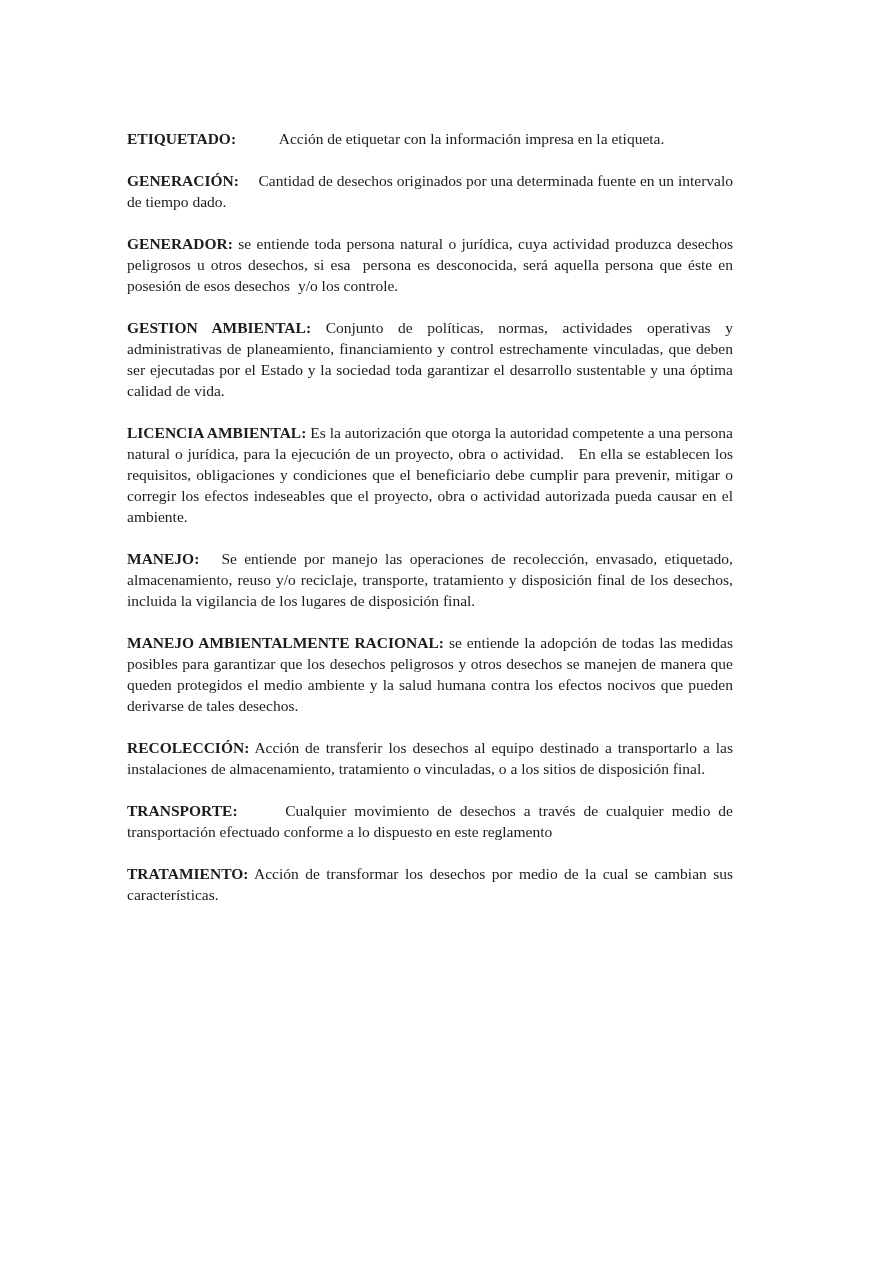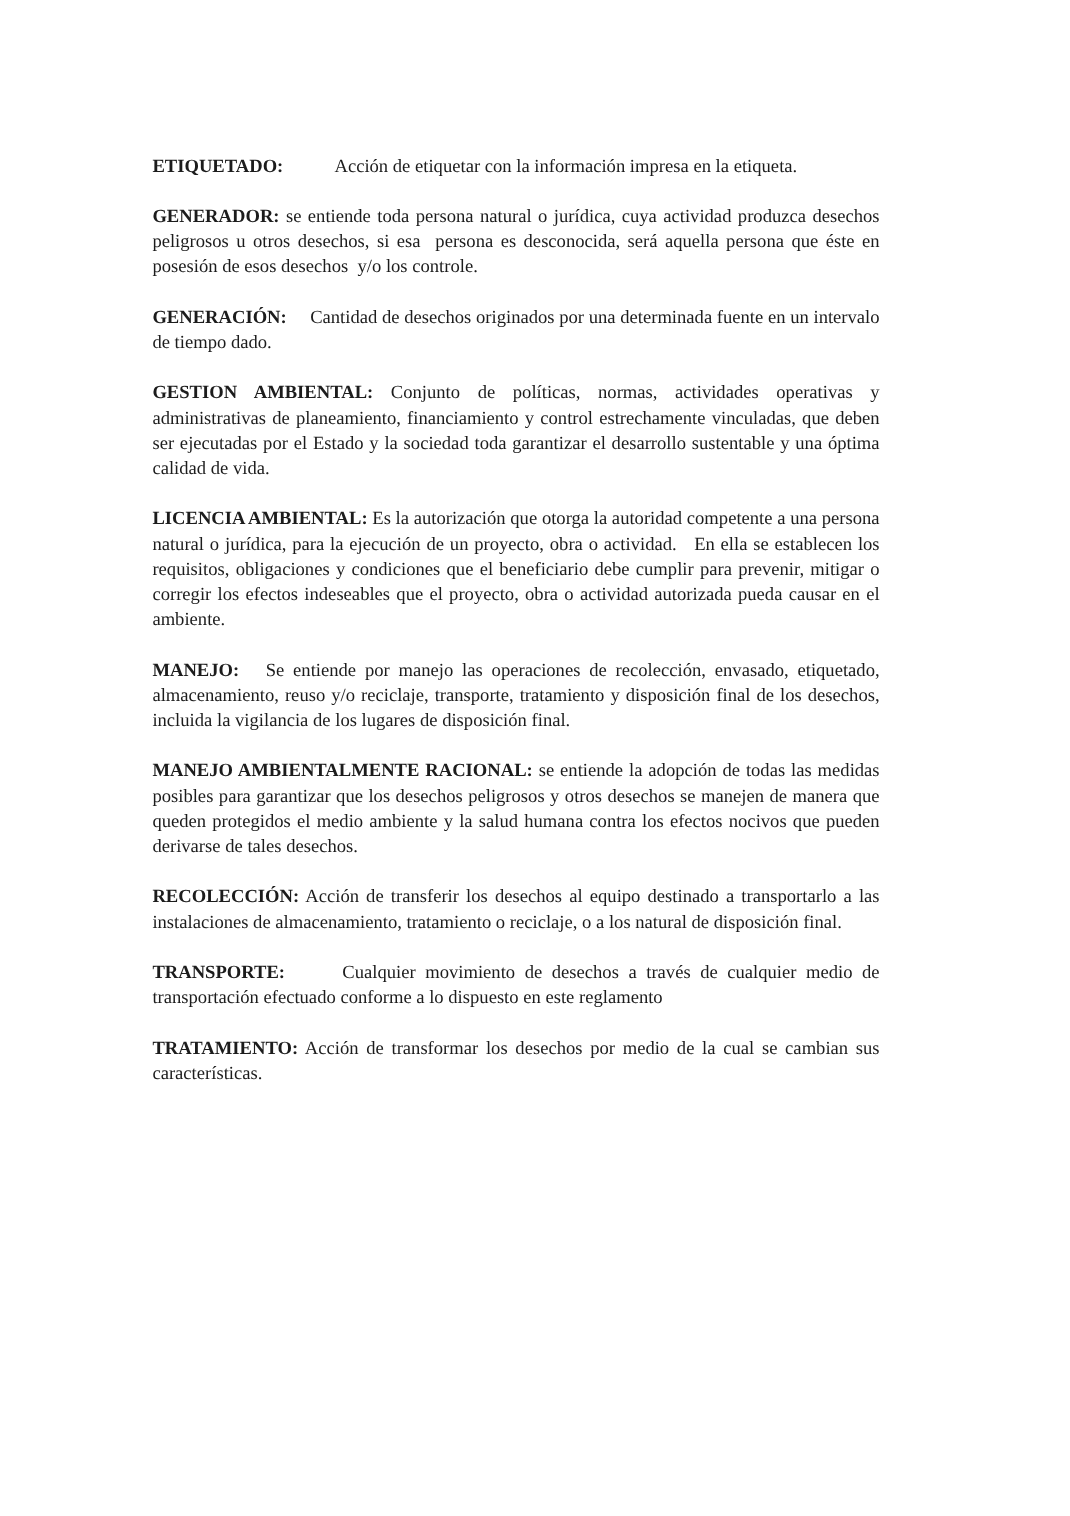--- a/index.html
+++ b/index.html
@@ -29,33 +29,33 @@
     font-weight: bold;
   }
 </style>
 </head>
 <body>
 
 <div class="page">
   <div class="defs">
   <p class="def"><strong class="term">ETIQUETADO:</strong><span class="text"> &nbsp;&nbsp;&nbsp;&nbsp;&nbsp;&nbsp;&nbsp;&nbsp;&nbsp;&nbsp;Acción de etiquetar con la información impresa en la etiqueta.</span></p>
 
+  <p class="def"><strong class="term">GENERACIÓN:</strong><span class="text"> &nbsp;&nbsp;&nbsp;&nbsp;Cantidad de desechos originados por una determinada fuente en un intervalo de tiempo dado.</span></p>
+
   <p class="def"><strong class="term">GENERADOR:</strong><span class="text"> se entiende toda persona natural o jurídica, cuya actividad produzca desechos peligrosos u otros desechos, si esa&nbsp; persona es desconocida, será aquella persona que éste en posesión de esos desechos&nbsp; y/o los controle.</span></p>
-
-  <p class="def"><strong class="term">GENERACIÓN:</strong><span class="text"> &nbsp;&nbsp;&nbsp;&nbsp;Cantidad de desechos originados por una determinada fuente en un intervalo de tiempo dado.</span></p>
 
   <p class="def"><strong class="term">GESTION AMBIENTAL:</strong><span class="text"> Conjunto de políticas, normas, actividades operativas y administrativas de planeamiento, financiamiento y control estrechamente vinculadas, que deben ser ejecutadas por el Estado y la sociedad toda garantizar el desarrollo sustentable y una óptima calidad de vida.</span></p>
 
   <p class="def"><strong class="term">LICENCIA AMBIENTAL:</strong><span class="text"> Es la autorización que otorga la autoridad competente a una persona natural o jurídica, para la ejecución de un proyecto, obra o actividad.&nbsp;&nbsp; En ella se establecen los requisitos, obligaciones y condiciones que el beneficiario debe cumplir para prevenir, mitigar o corregir los efectos indeseables que el proyecto, obra o actividad autorizada pueda causar en el ambiente.</span></p>
 
   <p class="def"><strong class="term">MANEJO:</strong><span class="text"> &nbsp;&nbsp;Se entiende por manejo las operaciones de recolección, envasado, etiquetado, almacenamiento, reuso y/o reciclaje, transporte, tratamiento y disposición final de los desechos, incluida la vigilancia de los lugares de disposición final.</span></p>
 
 
   <p class="def"><strong class="term">MANEJO AMBIENTALMENTE RACIONAL:</strong><span class="text"> se entiende la adopción de todas las medidas posibles para garantizar que los desechos peligrosos y otros desechos se manejen de manera que queden protegidos el medio ambiente y la salud humana contra los efectos nocivos que pueden derivarse de tales desechos.</span></p>
 
 
-  <p class="def"><strong class="term">RECOLECCIÓN:</strong><span class="text"> Acción de transferir los desechos al equipo destinado a transportarlo a las instalaciones de almacenamiento, tratamiento o reciclaje, o a los natural de disposición final.</span></p>
+  <p class="def"><strong class="term">RECOLECCIÓN:</strong><span class="text"> Acción de transferir los desechos al equipo destinado a transportarlo a las instalaciones de almacenamiento, tratamiento o vinculadas, o a los sitios de disposición final.</span></p>
 
   <p class="def"><strong class="term">TRANSPORTE:</strong><span class="text"> &nbsp;&nbsp;&nbsp;&nbsp;&nbsp;Cualquier movimiento de desechos a través de cualquier medio de transportación efectuado conforme a lo dispuesto en este reglamento</span></p>
 
   <p class="def"><strong class="term">TRATAMIENTO:</strong><span class="text"> Acción de transformar los desechos por medio de la cual se cambian sus características.</span></p>
 </div>
 </div>
 
 </body></html>

